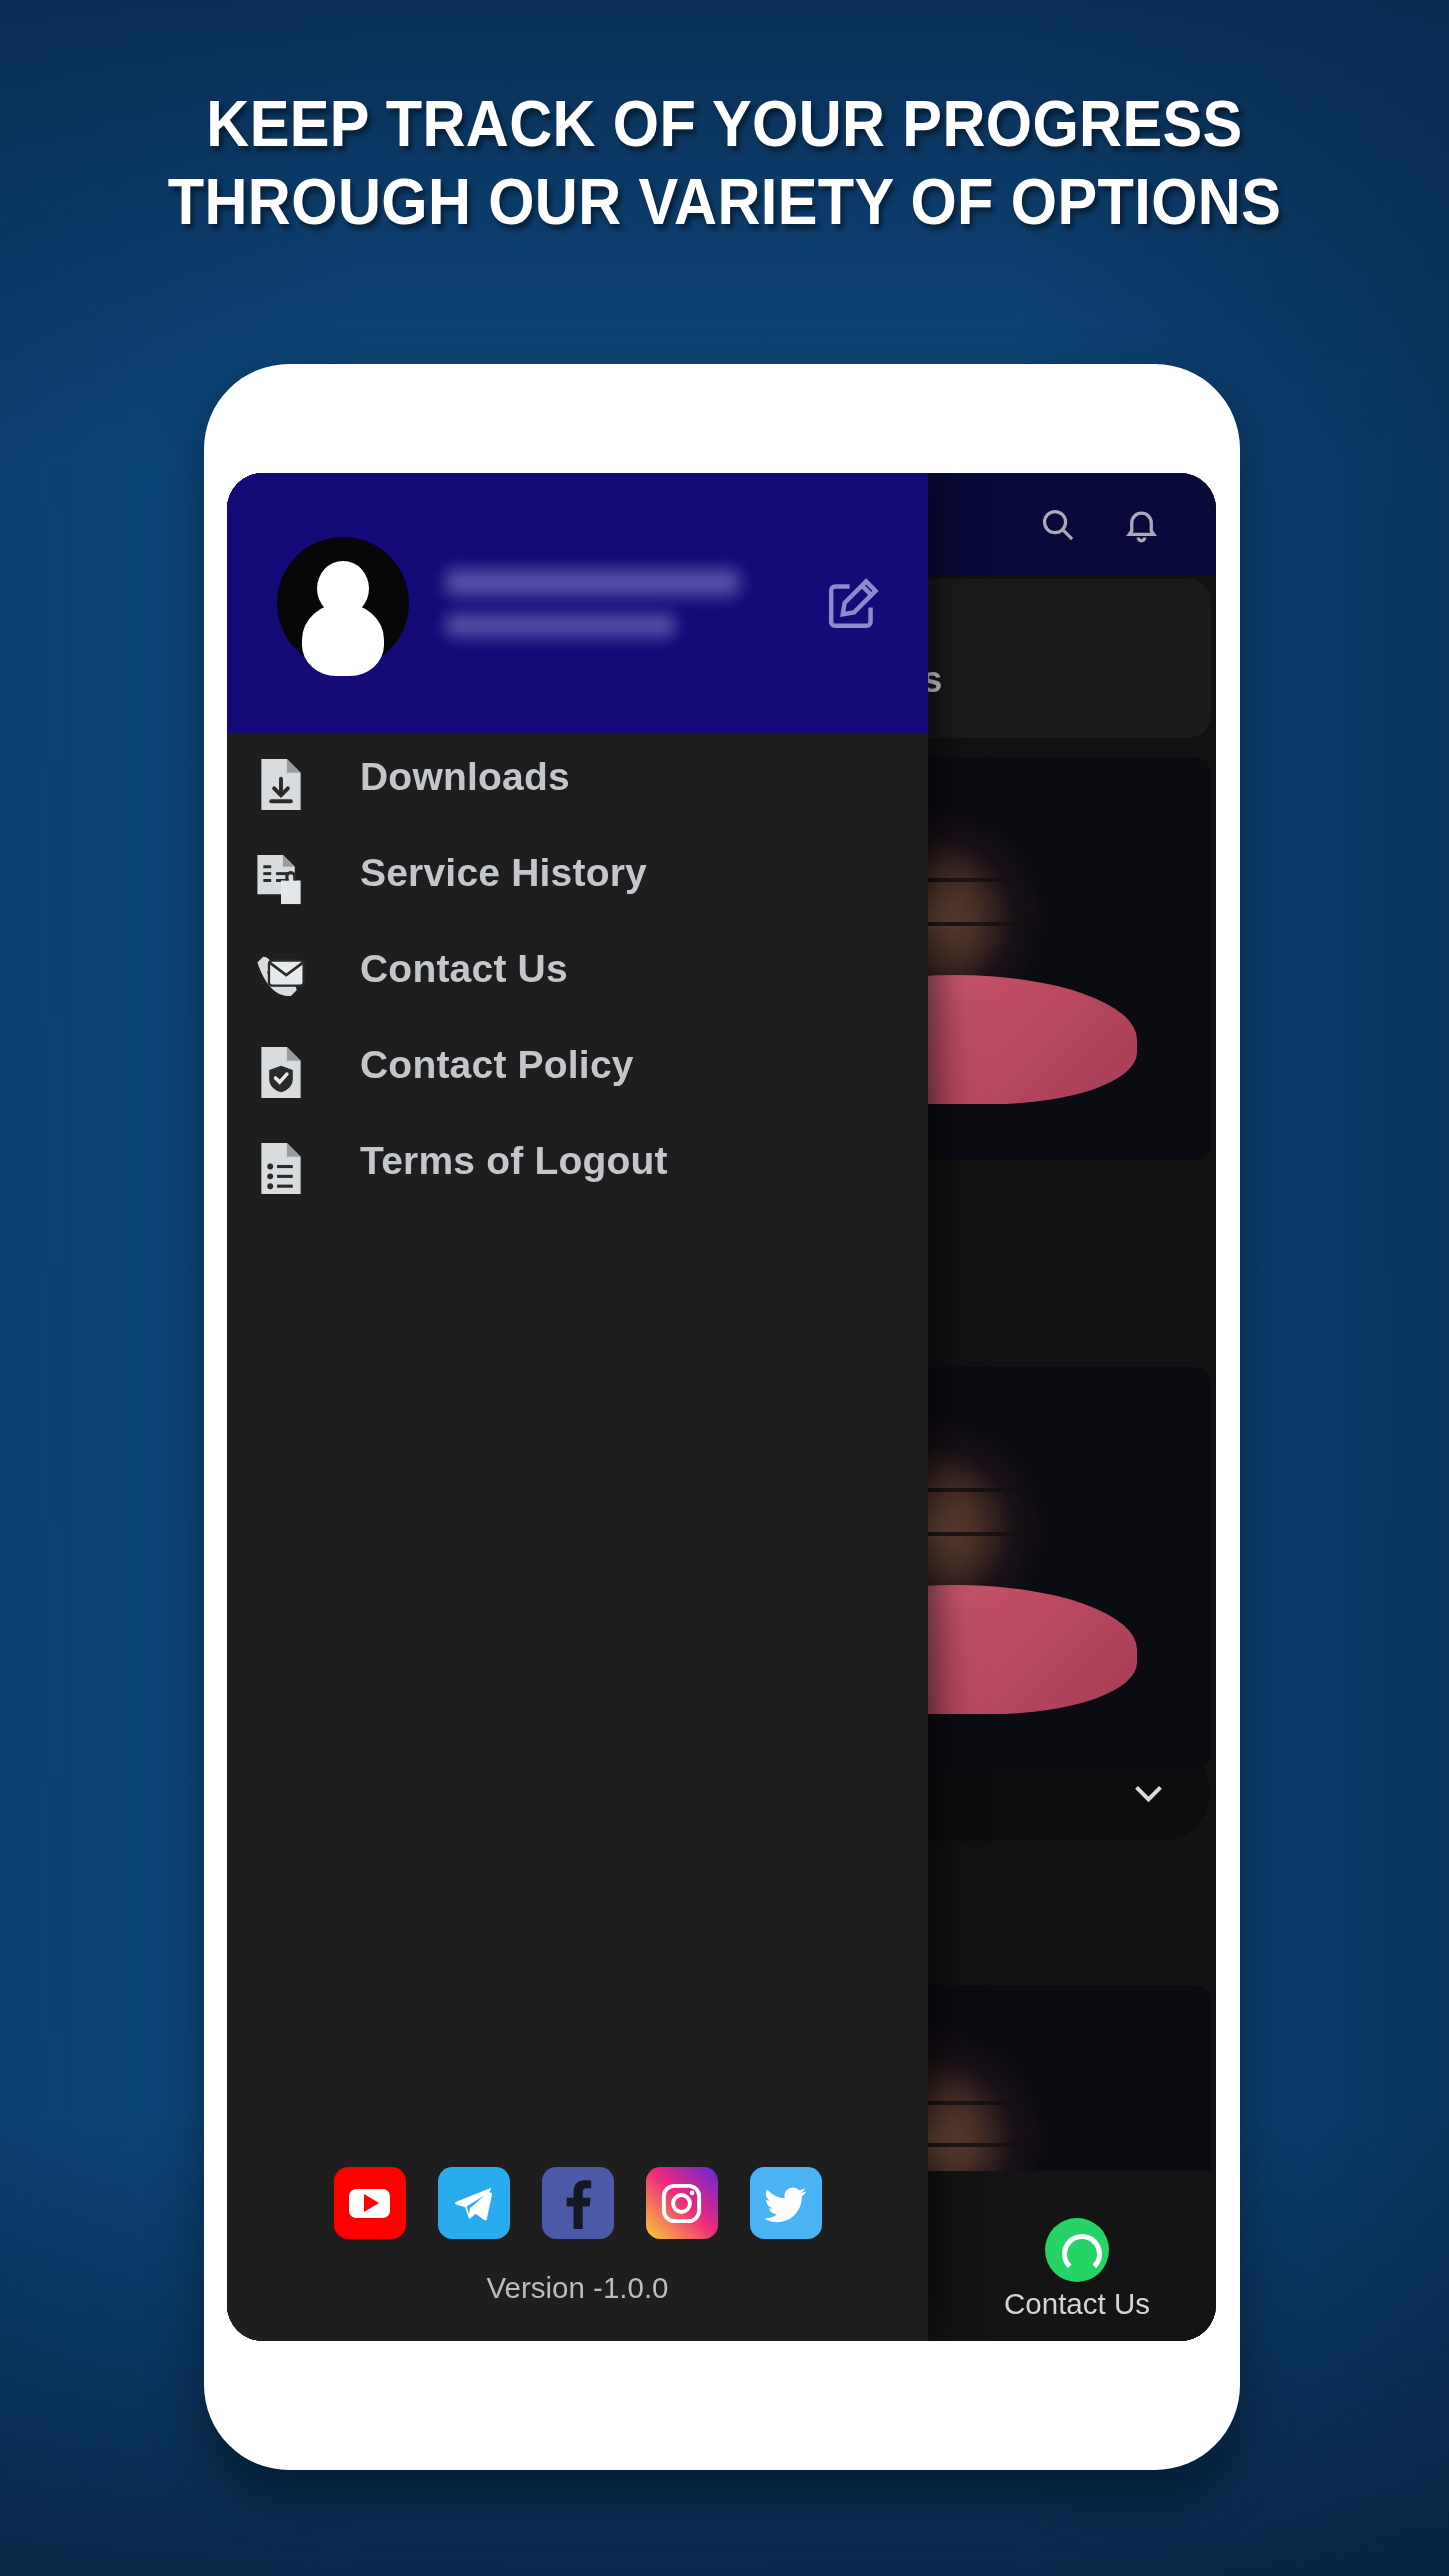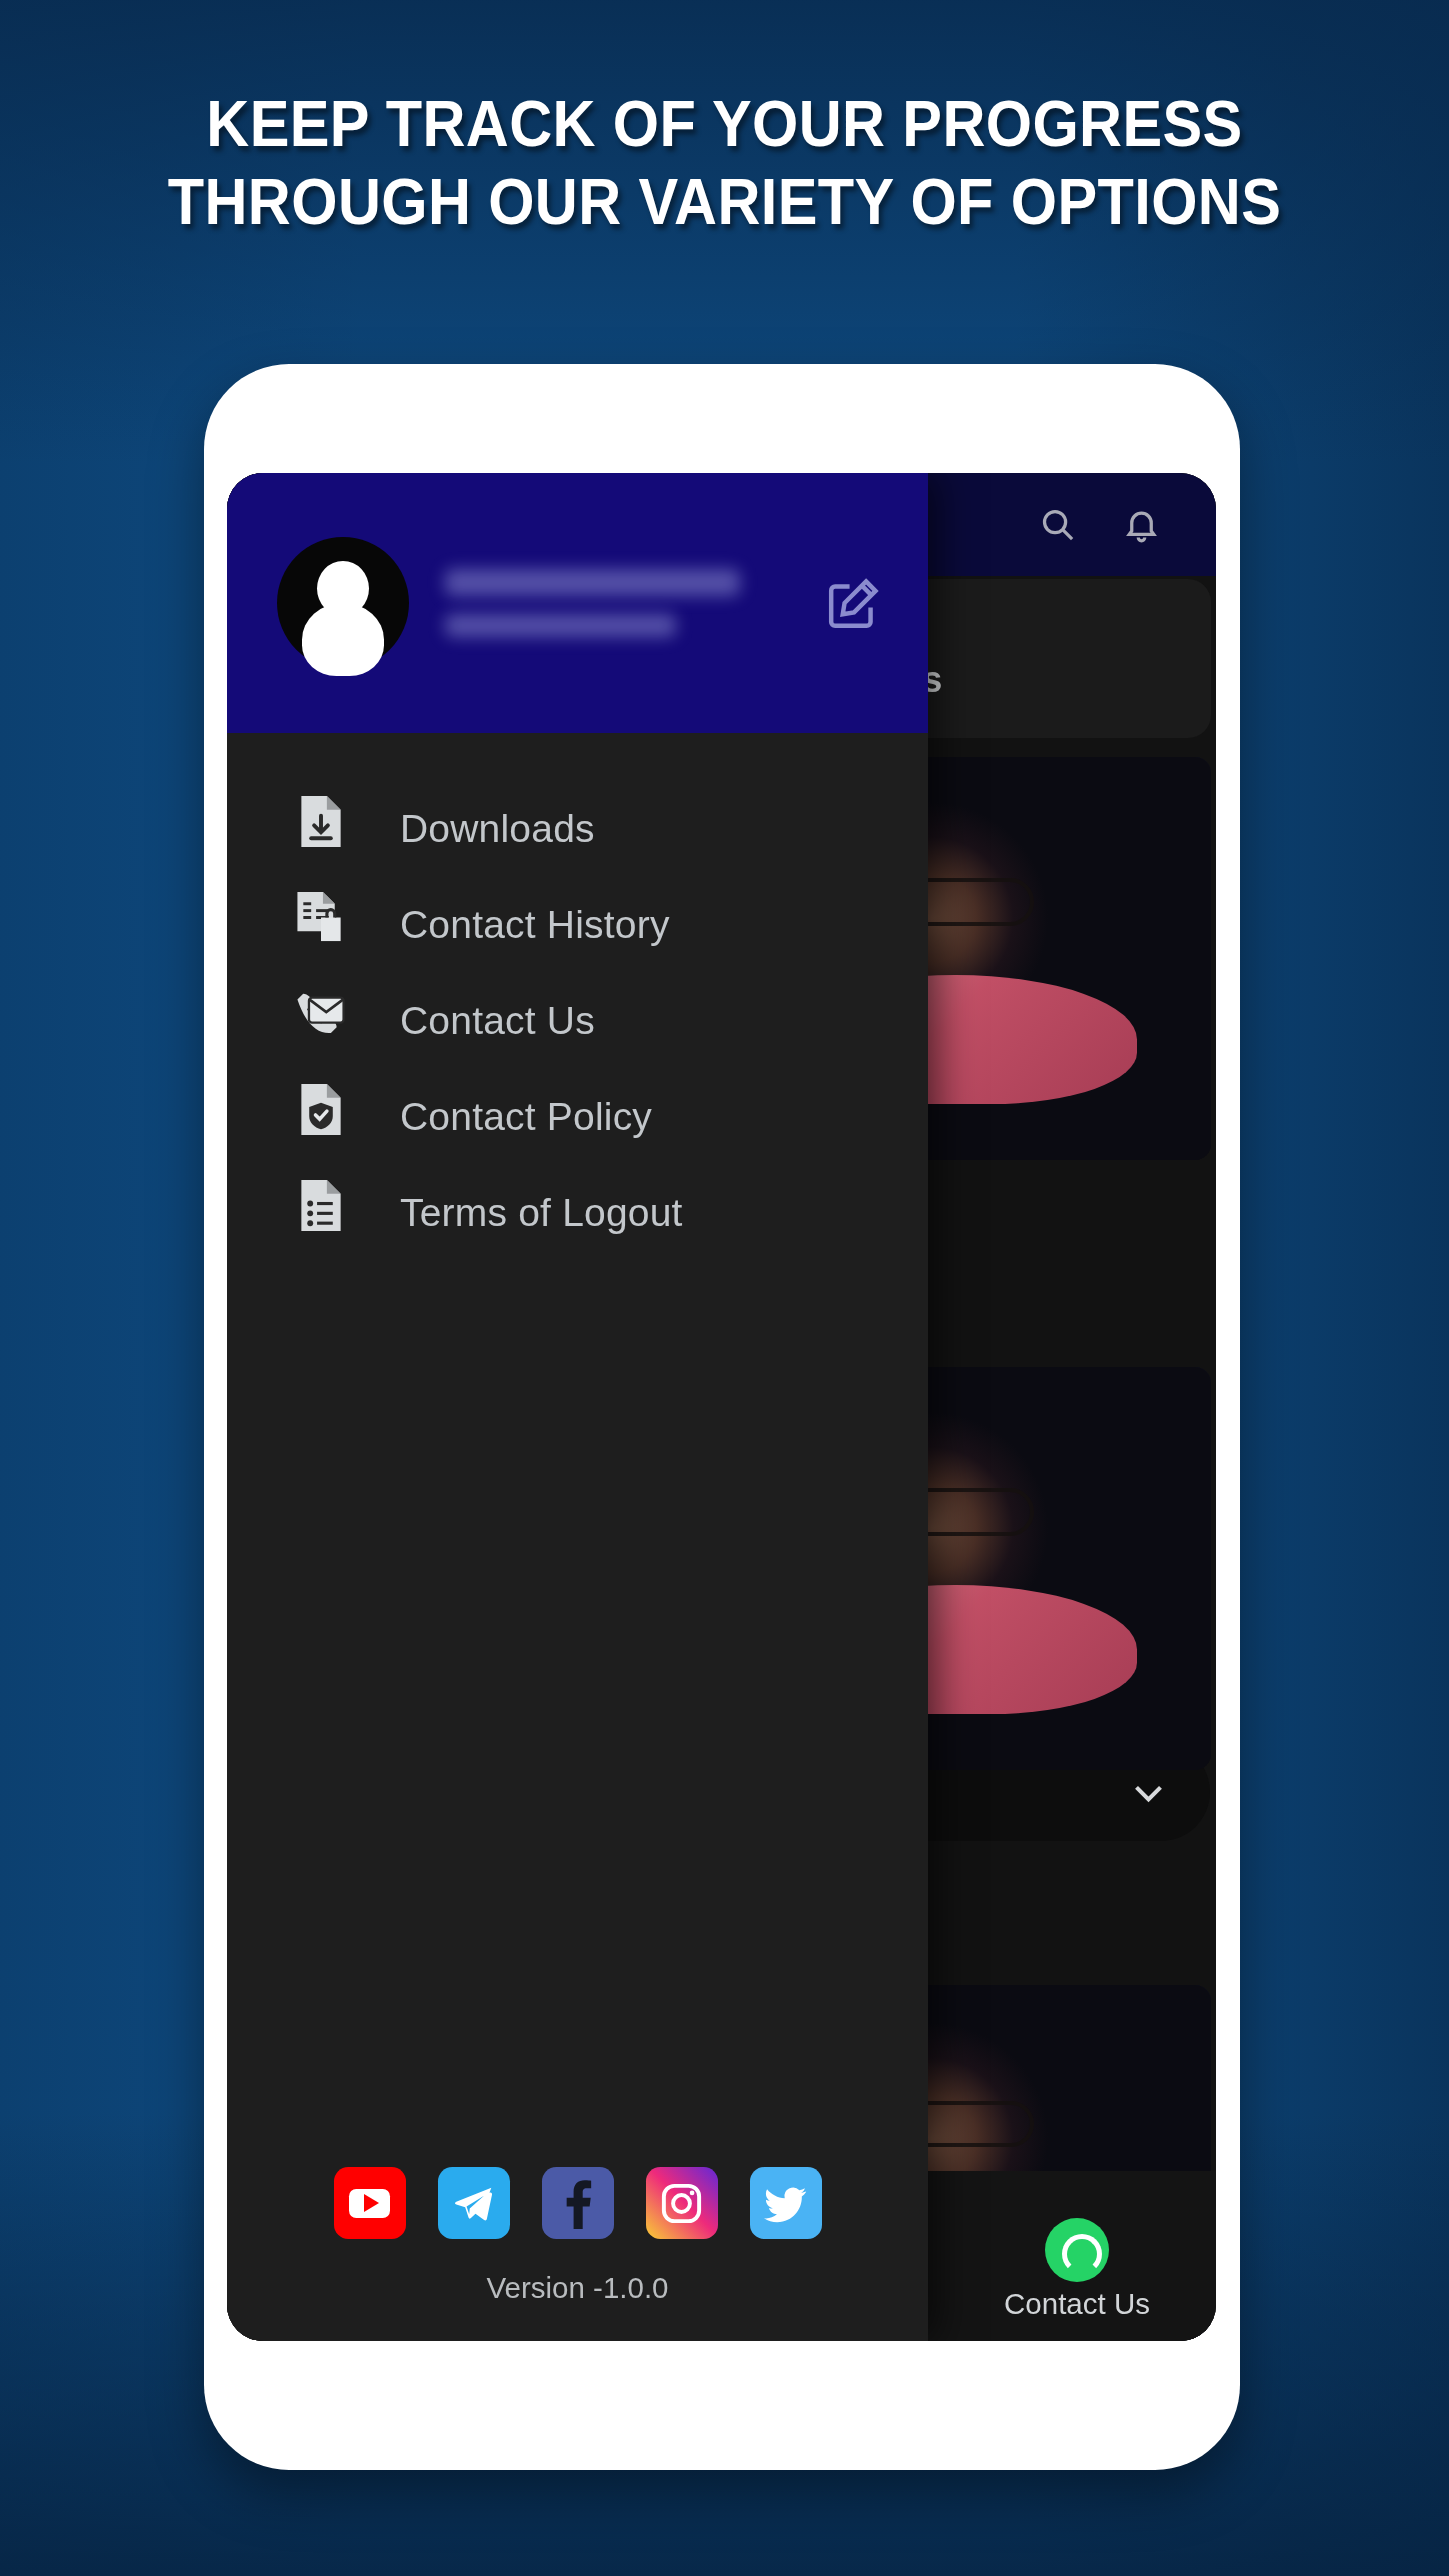--- a/index.html
+++ b/index.html
@@ -169,22 +169,22 @@
     border-radius:8px;
     filter:blur(8px);
     height:27px;
   }
   .redact.r1 { width:295px; }
   .redact.r2 { width:231px; margin-top:18px; height:23px; }
   #editbtn { width:63px; height:63px; opacity:0.72; flex:0 0 63px; }
 
   #menu { padding-top:21.5px; }
   .mrow {
-    display:flex; align-items:flex-end;
-    height:96px; padding-left:64px;
+    display:flex; align-items:flex-start;
+    height:96px; padding-left:24px;font-weight:bold;
   }
   .mrow .mic {
     width:59px; height:59px; flex:0 0 59px;
     display:flex; align-items:center; justify-content:center;
   }
   .mrow .mlbl {
     margin-left:50px;
     color:#c3c7cb; font-size:39px; letter-spacing:0.2px;
   }
 
@@ -350,21 +350,21 @@
                 <line x1="4" y1="7" x2="8" y2="7"></line>
             <line x1="4" y1="10.5" x2="8" y2="10.5"></line>
                 <line x1="4" y1="14" x2="8" y2="14"></line>
             <line x1="10.5" y1="10.5" x2="17" y2="10.5"></line>
                 <line x1="10.5" y1="14" x2="17" y2="14"></line>
               </g>
             <path d="M13 14h10v12H13z" fill="#e4e7e9"></path>
             <path d="M16 14v-2a2 2 0 014 0v2" fill="none" stroke="#2a2a2a" stroke-width="1.6"></path>
           </svg>
         </span>
-        <span class="mlbl">Contact History</span>
+        <span class="mlbl">Service History</span>
       </div>
 
 
       <div class="mrow">
         <span class="mic">
           <svg width="55" height="50" viewBox="0 0 28 26">
             <path d="M2 3c3 0 6 4 4 6l-2 2c1.6 3 4.4 5.8 7.4 7.4l2-2c2-2 6 1 6 4l-3 3C9 24 3 18 -1 6z" transform="translate(3,0)" fill="#d9dcde"></path>
             <rect x="8" y="5" width="18" height="13" rx="1.6" fill="#e6e9eb" stroke="#2a2a2a" stroke-width="1.2"></rect>
             <polyline points="8,5.8 17,12.5 26,5.8" fill="none" stroke="#2a2a2a" stroke-width="1.4"></polyline>
           </svg>

